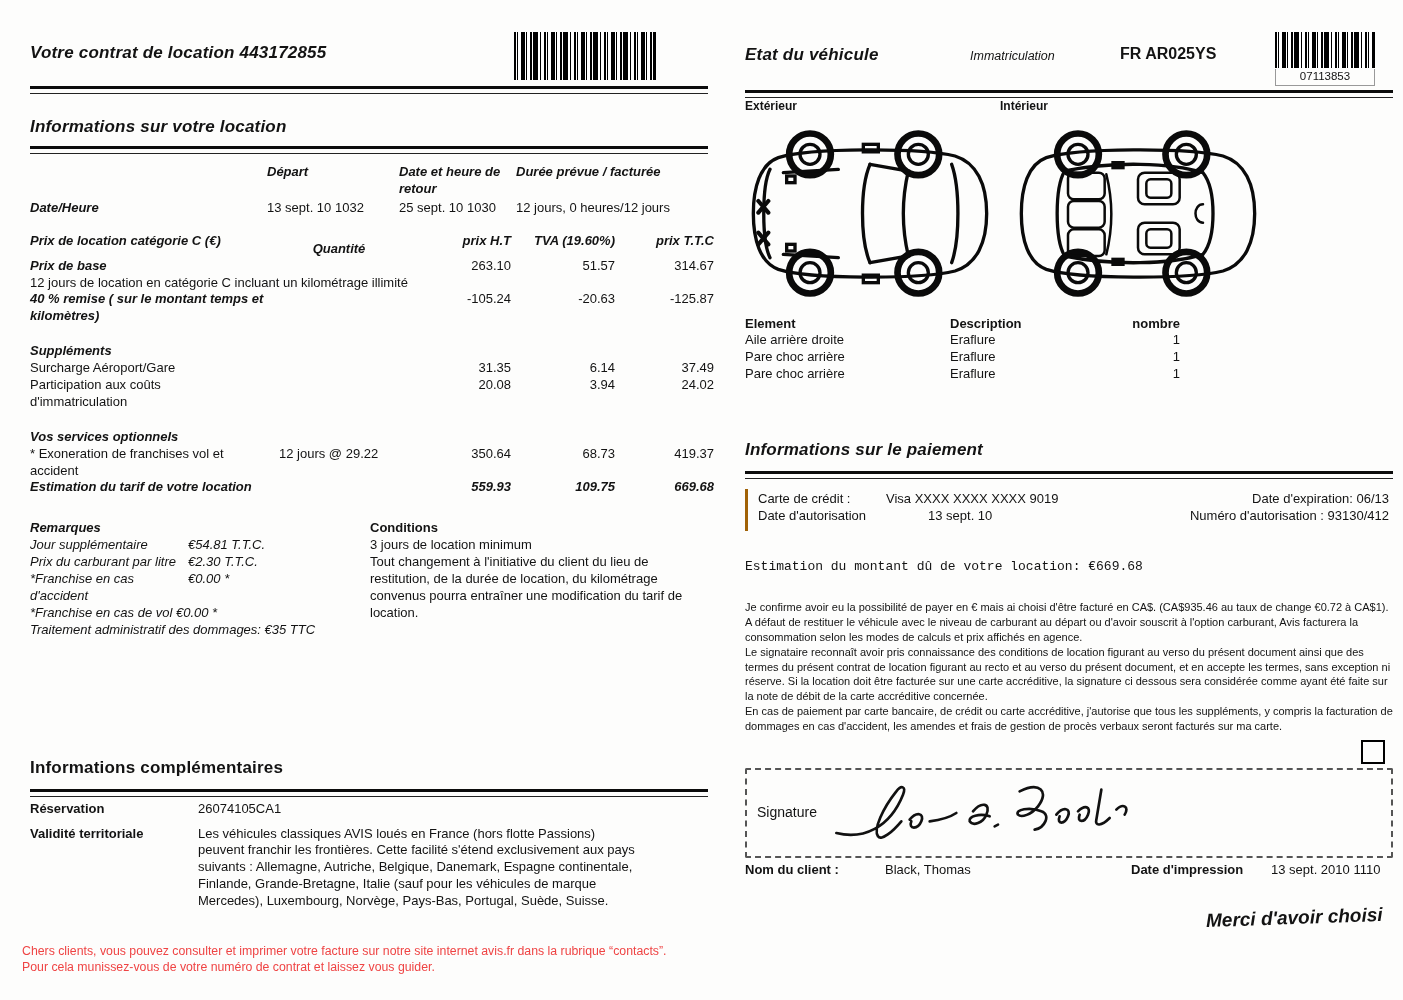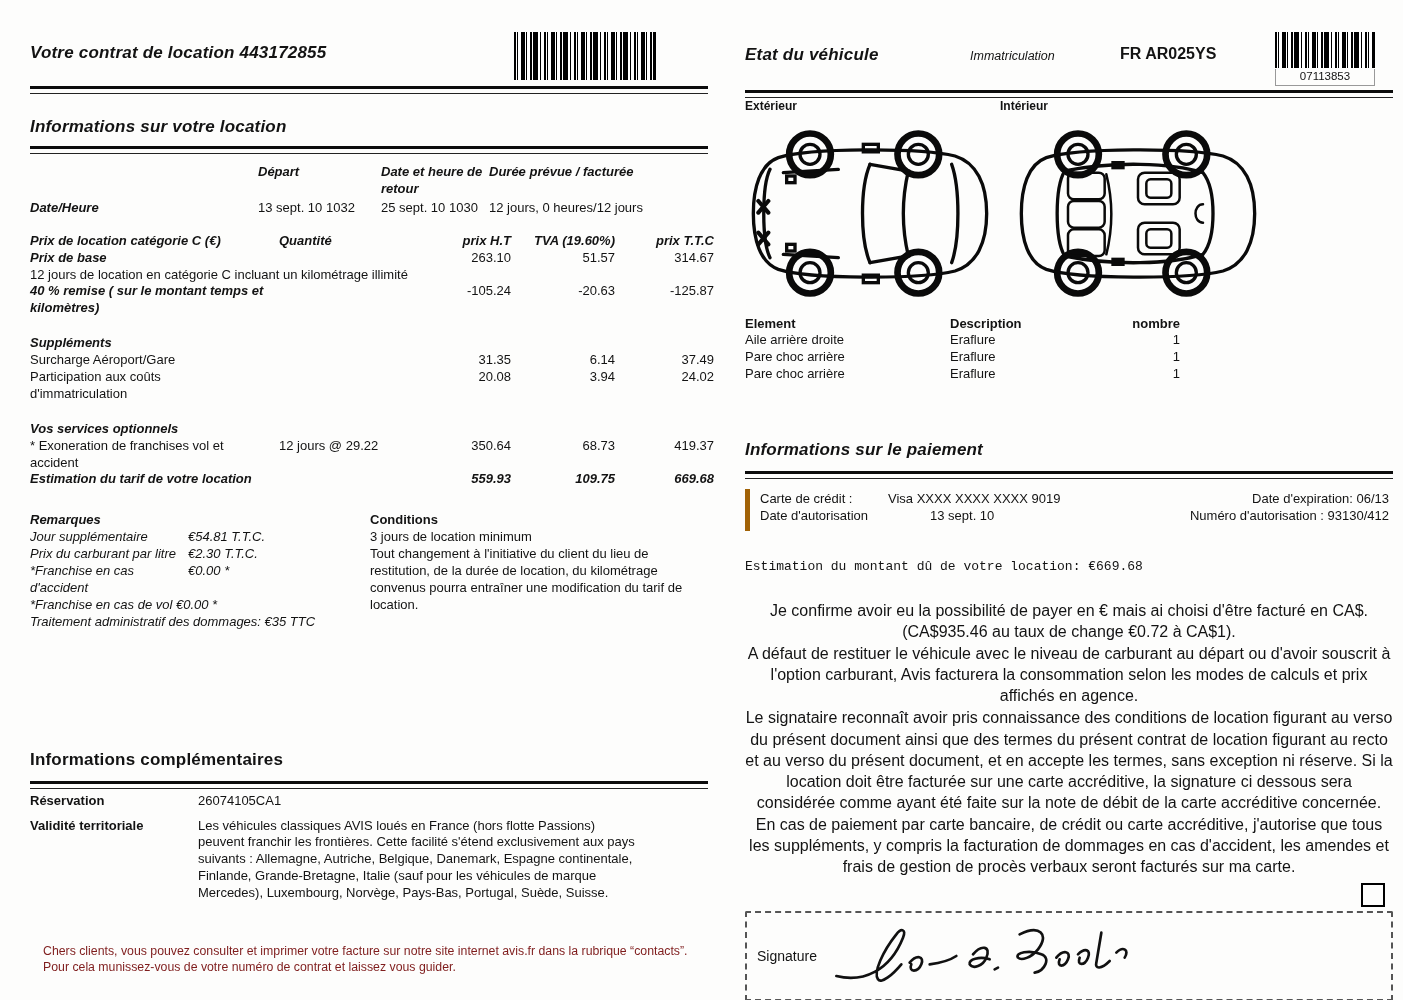--- a/index.html
+++ b/index.html
@@ -25,50 +25,50 @@
       #000 7px 11px,#fff 11px 12px,#000 12px 13px,#fff 13px 16px,
       #000 16px 18px,#fff 18px 19px,#000 19px 24px,#fff 24px 26px,
       #000 26px 27px,#fff 27px 30px);}
   .bc-left{width:142px;height:48px;margin:4px 52px 0 0;}
   .bc-right-wrap{width:100px;margin-top:2px;text-align:center;}
   .bc-right{width:100px;height:36px;}
   .bc-num{font-size:11.5px;margin-top:1px;border:1px solid #999;border-top:none;padding:0 1px 1px;}
 
   
   .t-dates{width:100%;margin-top:10px;}
-  .t-dates .row{display:grid;grid-template-columns:225px 120px 105px auto;column-gap:3px;}
+  .t-dates .row{display:grid;grid-template-columns:225px 120px 105px auto;column-gap:12px;}
   .t-dates .hd{font-weight:700;font-style:italic;}
 
   
   .t-price .row{display:grid;grid-template-columns:245px 120px 108px 100px 95px;column-gap:4px;}
   .t-price .n{text-align:right;}
   .t-price{margin-top:16px;} .gap18{height:18px;}
 
   
   .rem-cond{display:flex;margin-top:24px;}
   .remarques{width:340px;font-style:italic;}
   .rem-row{display:grid;grid-template-columns:158px auto;}
   .conditions{width:330px;}
 
   .t-comp .row{display:grid;grid-template-columns:168px auto;margin-top:8px;}
 
-  .footer{position:absolute;left:22px;top:944px;width:700px;font-size:12.3px;color:#7f1d1d;margin-left:21px;}
+  .footer{position:absolute;left:22px;top:944px;width:700px;font-size:12.3px;color:#ef4444;}
 
   
   .etat-hdr{display:flex;align-items:flex-start;margin-top:30px;}
   .ext-int{display:flex;font-size:12px;font-weight:700;margin-top:1px;}
   .cars{display:flex;margin-top:6px;}
   .damage .row{display:grid;grid-template-columns:205px 168px 80px;}
   .damage .num{text-align:right;padding-right:18px;}
 
-  .pay-grid{display:flex;justify-content:space-between;margin-top:10px;border-left:5px solid #a16207;padding:2px 4px 6px 10px;}
+  .pay-grid{display:flex;justify-content:space-between;margin-top:10px;border-left:3px solid #a16207;padding:2px 4px 6px 10px;}
   .pay-left .prow{display:grid;grid-template-columns:128px auto;}
   .pay-right{text-align:right;}
 
-  .legal p{margin:0 0 1px 0;font-size:16px;line-height:1.32;text-align:center;}
+  .legal p{margin:0 0 1px 0;font-size:11px;line-height:1.32;}
   .checkbox{width:20px;height:20px;border:2.5px solid #000;margin:6px 8px 2px auto;}
   .sig-box{border:2px dashed #555;border-radius:2px;height:86px;display:flex;align-items:center;padding:0 10px;margin-top:4px;}
   .sig-label{font-size:14px;}
   .name-row{display:flex;margin-top:4px;font-size:13px;}
   .thanks-wrap{margin-top:28px;text-align:right;padding-right:10px;}
   .thanks{font-size:19px;font-weight:700;font-style:italic;transform:rotate(-2deg);display:inline-block;}
 </style>
 </head>
 <body>
 
@@ -95,21 +95,21 @@
       <div class="bi">Date/Heure</div>
       <div>13 sept. 10 1032</div>
       <div>25 sept. 10 1030</div>
       <div>12 jours, 0 heures/12 jours</div>
     </div>
   </div>
 
   <div class="t-price">
     <div class="row">
       <div class="bi">Prix de location catégorie C (€)</div>
-      <div class="bi" style="text-align:left;">Quantité</div>
+      <div class="bi" style="text-align:center;margin-top:8px;">Quantité</div>
       <div class="bi n">prix H.T</div>
       <div class="bi n">TVA (19.60%)</div>
       <div class="bi n">prix T.T.C</div>
     </div>
     <div class="row">
       <div class="bi">Prix de base</div>
       <div></div>
       <div class="n">263.10</div>
       <div class="n">51.57</div>
       <div class="n">314.67</div>

